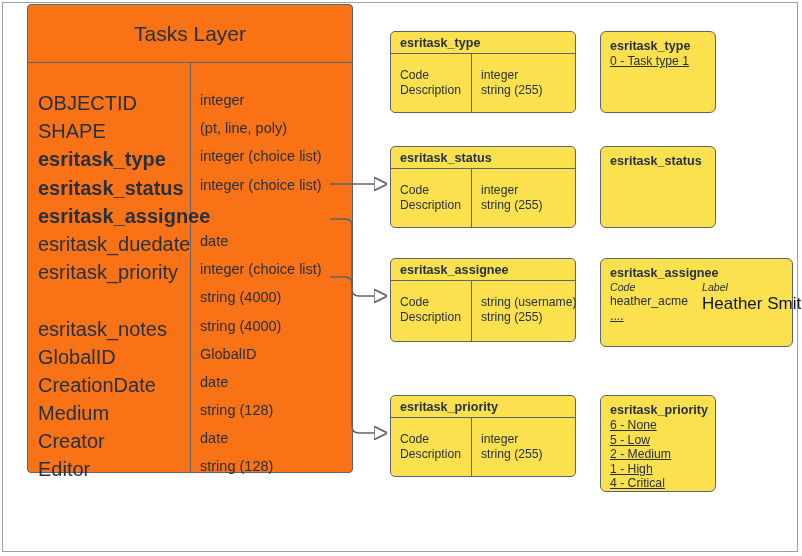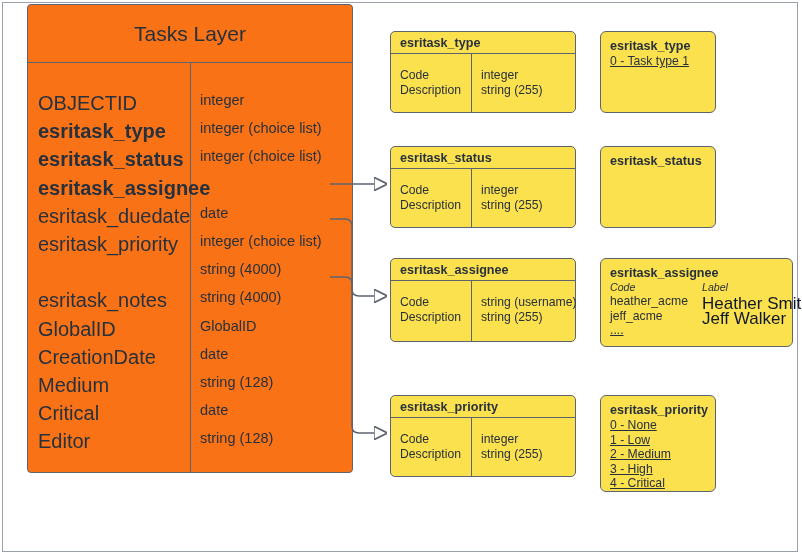--- a/index.html
+++ b/index.html
@@ -231,20 +231,24 @@
   <div id="tasks-layer">
     <div id="tasks-layer-title">Tasks Layer</div>
     <div id="tasks-layer-body">
       <div id="field-divider"></div>
       <div class="field-rows" id="field-rows">
           <div class="field-row">
             <span class="field-name">OBJECTID</span>
             <span class="field-type">integer</span>
           </div>
           <div class="field-row">
+            <span class="field-name">SHAPE</span>
+            <span class="field-type">(pt, line, poly)</span>
+          </div>
+          <div class="field-row">
             <span class="field-name bold">esritask_type</span>
             <span class="field-type">integer (choice list)</span>
           </div>
           <div class="field-row">
             <span class="field-name bold">esritask_status</span>
             <span class="field-type">integer (choice list)</span>
           </div>
           <div class="field-row">
             <span class="field-name bold">esritask_assignee</span>
           </div>
@@ -269,21 +273,21 @@
           </div>
           <div class="field-row">
             <span class="field-name">CreationDate</span>
             <span class="field-type">date</span>
           </div>
           <div class="field-row">
             <span class="field-name">Medium</span>
             <span class="field-type">string (128)</span>
           </div>
           <div class="field-row">
-            <span class="field-name">Critical</span>
+            <span class="field-name">Creator</span>
             <span class="field-type">date</span>
           </div>
           <div class="field-row">
             <span class="field-name">Editor</span>
             <span class="field-type">string (128)</span>
           </div>
         </div>
     </div>
   </div>
 
@@ -376,32 +380,28 @@
     <div class="dbox-title">esritask_assignee</div>
     <div class="dbox-cols" style="height:13px;">
       <span class="dbox-hdr-code">Code</span>
       <span class="dbox-hdr-label">Label</span>
     </div>
     <div id="domain-assignee-pairs">
         <div class="pair-row">
           <span class="pair-code">heather_acme</span>
           <span class="pair-label">Heather Smith</span>
         </div>
-        <div class="pair-row">
-          <span class="pair-code">jeff_acme</span>
-          <span class="pair-label">Jeff Walker</span>
-        </div>
       </div>
     <div class="dbox-line">....</div>
   </div>
 
   <div class="dbox" style="left:600px; top:395px; width:116px; height:97px;">
     <div class="dbox-title">esritask_priority</div>
     <div id="domain-priority-values">
-        <div class="dbox-line">0 - None</div>
-        <div class="dbox-line">1 - Low</div>
+        <div class="dbox-line">6 - None</div>
+        <div class="dbox-line">5 - Low</div>
         <div class="dbox-line">2 - Medium</div>
-        <div class="dbox-line">3 - High</div>
+        <div class="dbox-line">1 - High</div>
         <div class="dbox-line">4 - Critical</div>
       </div>
   </div>
 
 </div>
 
 </body></html>

